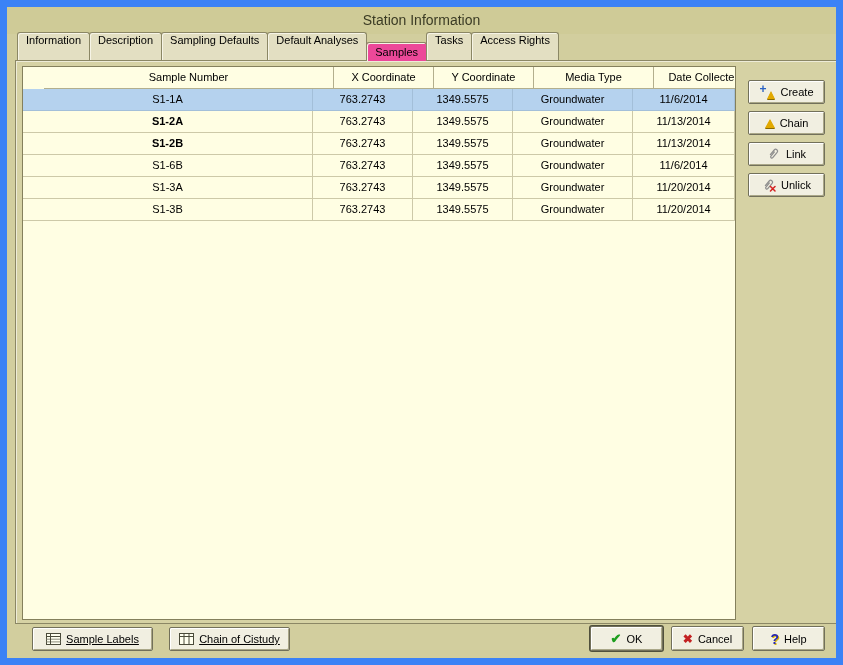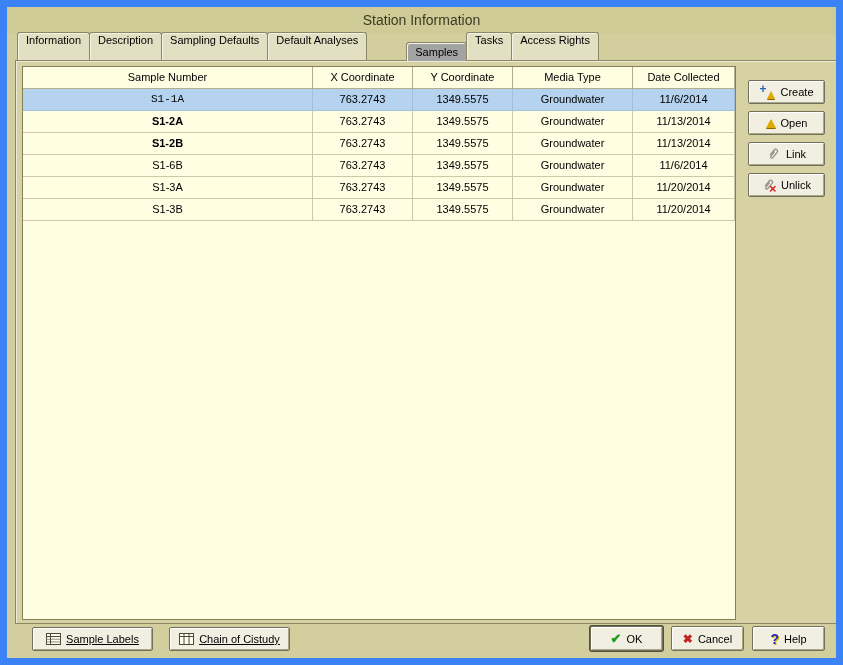--- a/index.html
+++ b/index.html
@@ -23,37 +23,37 @@
     display:flex; align-items:flex-end; z-index:3;
   }
   .tab {
     box-sizing:border-box; height:28px; padding:1px 8px 0;
     font-size:11px; white-space:nowrap; color:#000;
     background:#e3dfc2; border:1px solid #8b8765; border-bottom:none;
     border-radius:3px 3px 0 0; margin-right:-1px;
     box-shadow:inset 1px 1px 0 #f6f4e6;
   }
   .tab.active {
-    height:19px; padding-top:3px; background:#a3a3a3;
-    margin-bottom:-1px; z-index:4; position:relative;margin-left:40px;
+    height:19px; padding-top:3px; background:#ec4899;
+    margin-bottom:-1px; z-index:4; position:relative;
   }
   
   .page {
     position:absolute; left:8px; top:53px; width:827px; height:564px;
     box-sizing:border-box; background:#d6d2a4;
     border:1px solid #8b8765;
     box-shadow:inset 1px 1px 0 #eeecd8;
   }
   
   .grid {
     position:absolute; left:6px; top:5px; width:714px; height:554px;
     box-sizing:border-box; background:#fffee3;
     border:1px solid #84805c; overflow:hidden;
   }
-  .grid-header { display:flex; }
+  .grid-header { display:flex;padding-left:21px; }
   .hcell {
     box-sizing:border-box; height:22px; line-height:21px;
     font-size:11px; text-align:center; color:#000;
     border-right:1px solid #b3af8d; border-bottom:1px solid #b3af8d;
     background:#fffee3; overflow:hidden; flex:none;
   }
   .trow { display:flex; }
   .tcell {
     box-sizing:border-box; height:22px; line-height:21px;
     font-size:11px; text-align:center; color:#000;
@@ -127,21 +127,21 @@
     <div class="grid">
       <div class="grid-header">
           <div class="hcell" style="width: 290px;">Sample Number</div>
           <div class="hcell" style="width: 100px;">X Coordinate</div>
           <div class="hcell" style="width: 100px;">Y Coordinate</div>
           <div class="hcell" style="width: 120px;">Media Type</div>
           <div class="hcell" style="width: 102px;">Date Collected</div>
         </div>
       <div>
           <div class="trow selected">
-            <div class="tcell" style="width: 290px; font-family: Liberation Mono, monospace;">S1-1A</div>
+            <div class="tcell" style="width: 290px;">S1-1A</div>
             <div class="tcell" style="width: 100px;">763.2743</div>
             <div class="tcell" style="width: 100px;">1349.5575</div>
             <div class="tcell" style="width: 120px;">Groundwater</div>
             <div class="tcell" style="width: 102px;">11/6/2014</div>
           </div>
           <div class="trow">
             <div class="tcell" style="width: 290px; font-weight: bold;">S1-2A</div>
             <div class="tcell" style="width: 100px;">763.2743</div>
             <div class="tcell" style="width: 100px;">1349.5575</div>
             <div class="tcell" style="width: 120px;">Groundwater</div>
@@ -184,21 +184,21 @@
               <span class="tri"></span>
               <span class="plus">+</span>
             </span>
           </span>
           <span>Create</span>
         </button>
         <button class="btn">
           <span class="ic">
             <span class="tri"></span>
           </span>
-          <span>Open</span>
+          <span>Chain</span>
         </button>
         <button class="btn">
           <span class="ic">
             <svg width="14" height="14" viewBox="0 0 14 14">
               <g transform="rotate(40 7 7)">
                 <path d="M4.6 10.2 L4.6 3.8 A1.9 1.9 0 0 1 8.4 3.8 L8.4 10.6 A1.2 1.2 0 0 1 6 10.6 L6 4.8" fill="none" stroke="#8c8c8c" stroke-width="1.2"></path>
               </g>
             </svg>
           </span>
           <span>Link</span>

